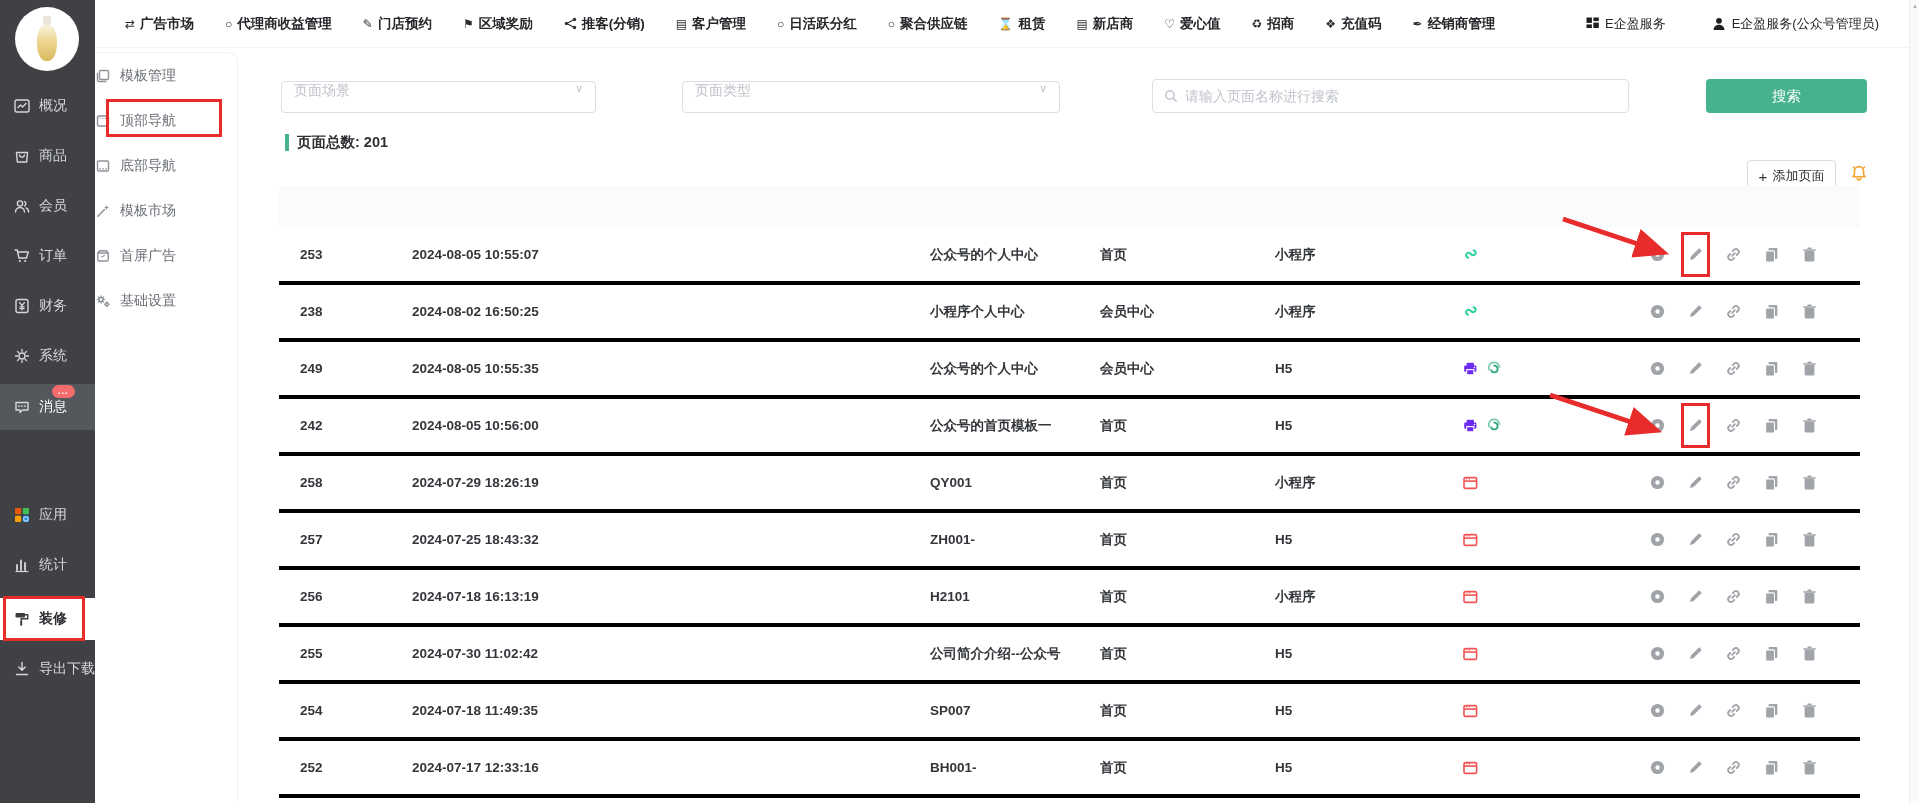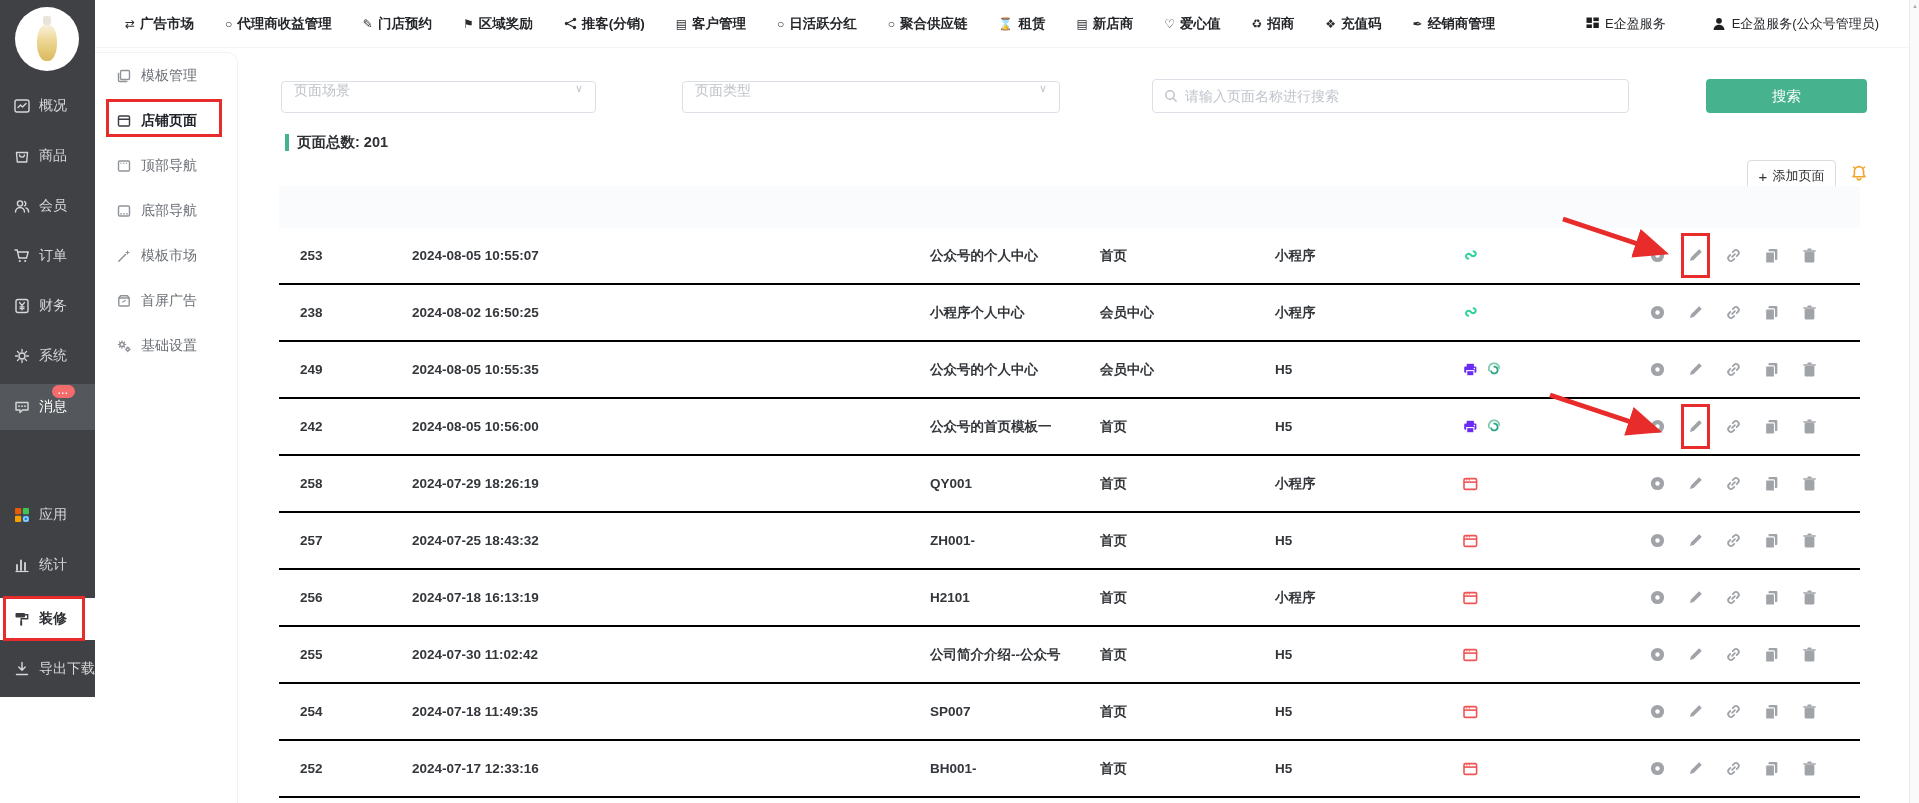--- a/index.html
+++ b/index.html
@@ -11,21 +11,21 @@
 
   
   .topnav{position:absolute;left:95px;top:0;right:10px;height:48px;background:#fff;
     display:flex;align-items:center;gap:31px;padding:0 30px;border-bottom:1px solid #f3f4f6;z-index:3}
   .nav-item{display:flex;align-items:center;gap:5px;font-size:13.5px;font-weight:700;color:#24262a;white-space:nowrap;cursor:pointer}
   .nav-item .icon{display:flex;align-items:center;color:#2a2c30}
   .nav-right{margin-left:auto;display:flex;gap:45px}
   .nav-right .nav-item{font-weight:400;font-size:13px}
 
   
-  .sidebar{position:absolute;left:0;top:0;width:95px;height:697px;background:#3f4145;z-index:2}
+  .sidebar{position:absolute;left:0;top:0;width:95px;height:803px;background:#3f4145;z-index:2}
   .logo{position:absolute;left:15px;top:7px;width:64px;height:64px;border-radius:50%;background:#fff;
     display:flex;align-items:center;justify-content:center;cursor:pointer}
   .bottle{width:20px;height:36px;margin-top:8px;position:relative;border-radius:42% 42% 46% 46%;
     background:linear-gradient(#f8f1dc 0%,#eed692 45%,#d9b95e 100%)}
   .bottle:before{content:"";position:absolute;top:-9px;left:6px;width:8px;height:9px;background:#e9e5da;border-radius:2px}
   .side-item{position:absolute;left:0;width:95px;height:46px;display:flex;align-items:center;
     padding-left:13px;gap:8px;color:#d6d7d8;font-size:14px;cursor:pointer}
   .side-item .icon{color:#d6d7d8;display:flex}
   .side-item:nth-of-type(1){top:83px}.side-item:nth-of-type(2){top:133px}
   .side-item:nth-of-type(3){top:183px}.side-item:nth-of-type(4){top:233px}
@@ -35,21 +35,21 @@
   .side-item:nth-of-type(11){top:646px}
   .side-item.highlighted{background:#54575b;color:#fff}
   .side-item.active{background:#fff;color:#2e3033;font-weight:700}
   .side-item.active .icon{color:#3a3c3f}
   .side-badge{position:absolute;top:1px;left:52px;background:#f56c6c;color:#fff;font-size:9px;
     line-height:13px;padding:0 6px;border-radius:8px;letter-spacing:1px;font-weight:700}
 
   
   .submenu{position:absolute;left:95px;top:52px;width:143px;height:751px;background:#fff;z-index:2;
     border-top-right-radius:10px;border-right:1px solid #f1f2f4;border-top:1px solid #f1f2f4}
-  .sub-item{display:flex;align-items:center;gap:9px;height:45px;padding-left:21px;color:#6b6f76;
+  .sub-item{display:flex;align-items:center;gap:9px;height:45px;color:#6b6f76;
     font-size:14px;cursor:pointer}
   .sub-item .icon{color:#8f9399;display:flex}
   .sub-item.active{color:#1f2329;font-weight:700}
   .sub-item.active .icon{color:#3a3d42}
 
   
   .select{position:absolute;height:32px;border:1px solid #dcdfe6;border-radius:4px;background:#fff;
     display:flex;padding:0 12px;color:#bfc3c9;font-size:14px;cursor:pointer}
   .sel-scene{left:281px;top:81px;width:315px}
   .sel-type{left:682px;top:81px;width:378px}
@@ -69,21 +69,21 @@
     border-radius:4px;background:#fff;display:flex;align-items:center;justify-content:center;gap:5px;
     font-size:13px;color:#2e3033;cursor:pointer;font-family:inherit}
   .add-btn .plus{font-size:15px;font-weight:400}
   .bell{position:absolute;left:1849px;top:163px;cursor:pointer}
 
   
   .table{position:absolute;left:279px;top:186px;width:1581px}
   .thead,.row{display:grid;grid-template-columns:112px 518px 170px 175px 187px 179px 1fr;
     align-items:center;padding-left:21px}
   .thead{height:42px;background:#fafbfc;color:#5c6066;font-size:13.5px;font-weight:400}
-  .row{height:57px;border-bottom:2px solid #000000;font-size:13.5px;font-weight:700;color:#33363a}
+  .row{height:57px;border-bottom:4px solid #000000;font-size:13.5px;font-weight:700;color:#33363a}
   .cell-type{display:flex;align-items:center;gap:7px}
   .cell-actions{display:flex;align-items:center;gap:21px;padding-left:8px}
   .act{cursor:pointer;display:flex;position:relative}
   .edit-box{display:none}
   .row.annotated .edit-box{display:block;position:absolute;left:-6px;top:-14px;width:29px;height:45px;
     border:3px solid #e82c2c}
 
   
   .ann{position:absolute;border:3px solid #e82c2c;z-index:6;pointer-events:none}
   .ann-shop{left:106px;top:99px;width:116px;height:38px}
@@ -392,31 +392,20 @@
         <div class="sub-item">
         <span class="icon">
             <span style="display: flex;">
               <svg width="16" height="16" viewBox="0 0 16 16">
                 <rect x="4.5" y="2.5" width="9" height="9" rx="1.2" stroke="currentColor" fill="none" stroke-width="1.4" stroke-linecap="round" stroke-linejoin="round"></rect>
                 <path d="M2.5 5.5v6.7c0 .7.6 1.3 1.3 1.3h7" stroke="currentColor" fill="none" stroke-width="1.4" stroke-linecap="round" stroke-linejoin="round"></path>
               </svg>
             </span>
           </span>
         <span>模板管理</span>
-      </div>
-        <div class="sub-item active">
-        <span class="icon">
-            <span style="display: flex;">
-              <svg width="16" height="16" viewBox="0 0 16 16">
-                <rect x="2.5" y="3" width="11" height="10" rx="1.3" stroke="currentColor" fill="none" stroke-width="1.4" stroke-linecap="round" stroke-linejoin="round"></rect>
-                <path d="M2.5 6.2h11" stroke="currentColor" fill="none" stroke-width="1.4" stroke-linecap="round" stroke-linejoin="round"></path>
-              </svg>
-            </span>
-          </span>
-        <span>店铺页面</span>
       </div>
         <div class="sub-item">
         <span class="icon">
             <span style="display: flex;">
               <svg width="16" height="16" viewBox="0 0 16 16">
                 <rect x="2.5" y="3" width="11" height="10" rx="1.3" stroke="currentColor" fill="none" stroke-width="1.4" stroke-linecap="round" stroke-linejoin="round"></rect>
                 <path d="M4.2 5.2h1.3M7 5.2h1.3M9.8 5.2h1.3" stroke="currentColor" stroke-width="1.1"></path>
               </svg>
             </span>
           </span>

